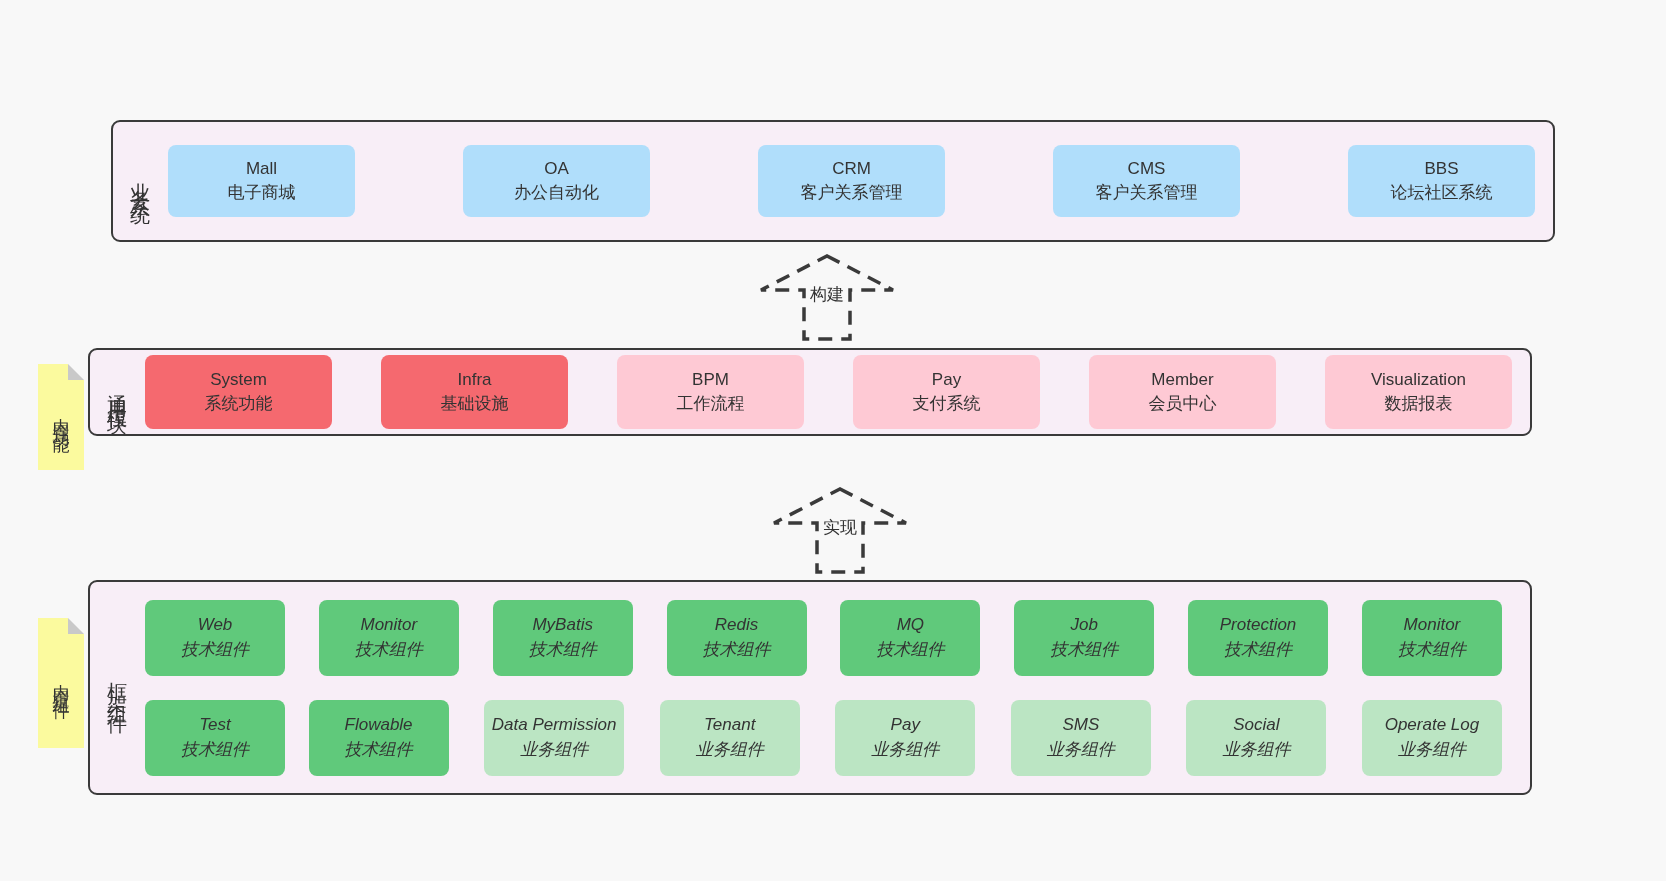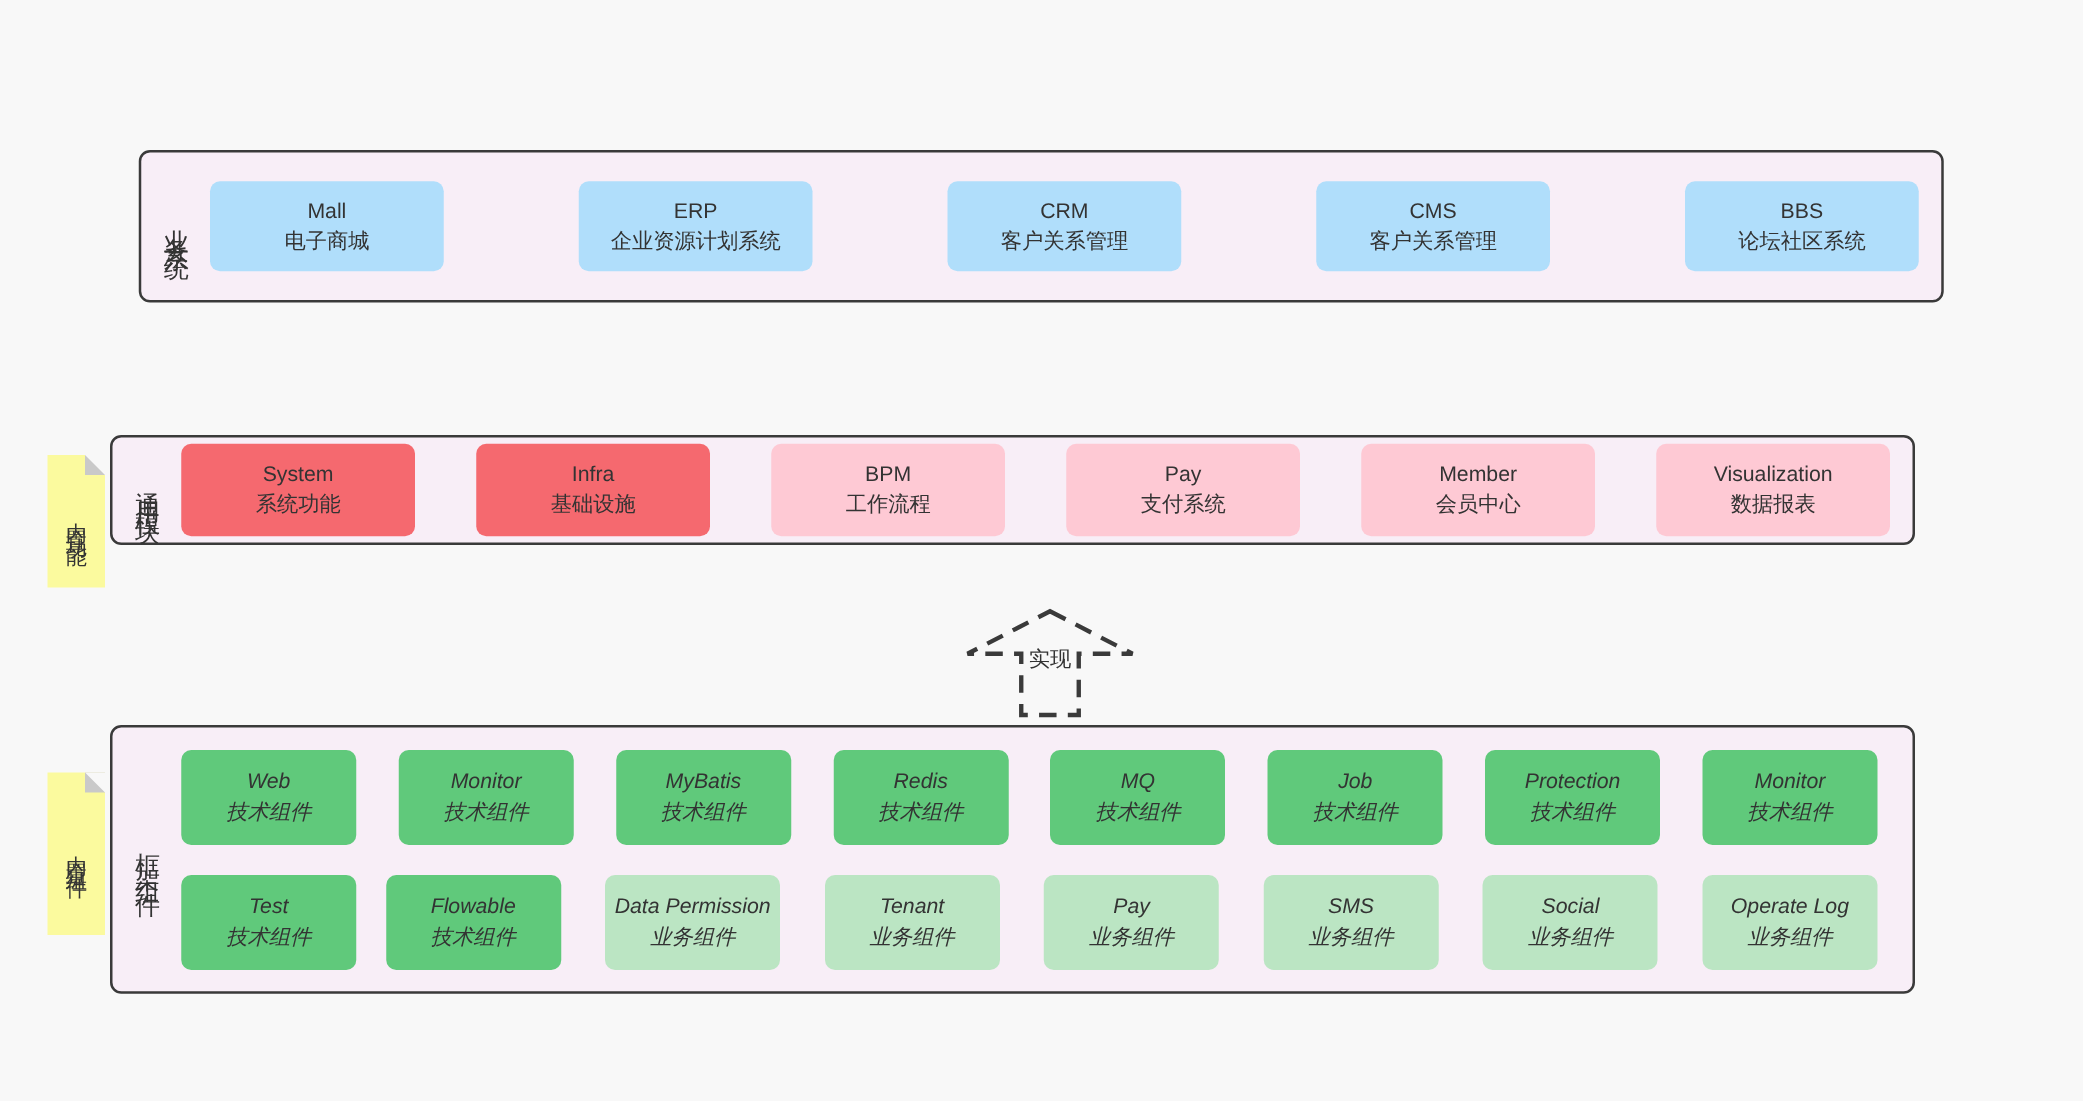--- a/index.html
+++ b/index.html
@@ -73,38 +73,44 @@
 <div class="canvas">
 
   <div class="band band-business">
     <div class="band-label">业务系统</div>
     <div class="box-row">
       <div class="box blue">
         <div class="box-title">Mall</div>
         <div class="box-sub">电子商城</div>
       </div>
       <div class="box blue">
-        <div class="box-title">ERP</div>
-        <div class="box-sub">企业资源计划系统</div>
+        <div class="box-title">OA</div>
+        <div class="box-sub">办公自动化</div>
       </div>
       <div class="box blue">
         <div class="box-title">CRM</div>
         <div class="box-sub">客户关系管理</div>
       </div>
       <div class="box blue">
         <div class="box-title">CMS</div>
         <div class="box-sub">客户关系管理</div>
       </div>
       <div class="box blue">
         <div class="box-title">BBS</div>
         <div class="box-sub">论坛社区系统</div>
       </div>
     </div>
   </div>
 
+  <div class="arrow arrow-build">
+    <svg width="140" height="90" viewBox="0 0 140 90">
+      <path d="M70 3 L136 37 L93 37 L93 86 L47 86 L47 37 L4 37 Z" fill="none" stroke="#3a3a3a" stroke-width="3.5" stroke-dasharray="14 9" stroke-linejoin="miter"></path>
+    </svg>
+    <span class="arrow-label">构建</span>
+  </div>
 
   <div class="sticky sticky-modules">内置功能</div>
 
   <div class="band band-modules">
     <div class="band-label">通用模块</div>
     <div class="box-row">
       <div class="box red">
         <div class="box-title">System</div>
         <div class="box-sub">系统功能</div>
       </div>

